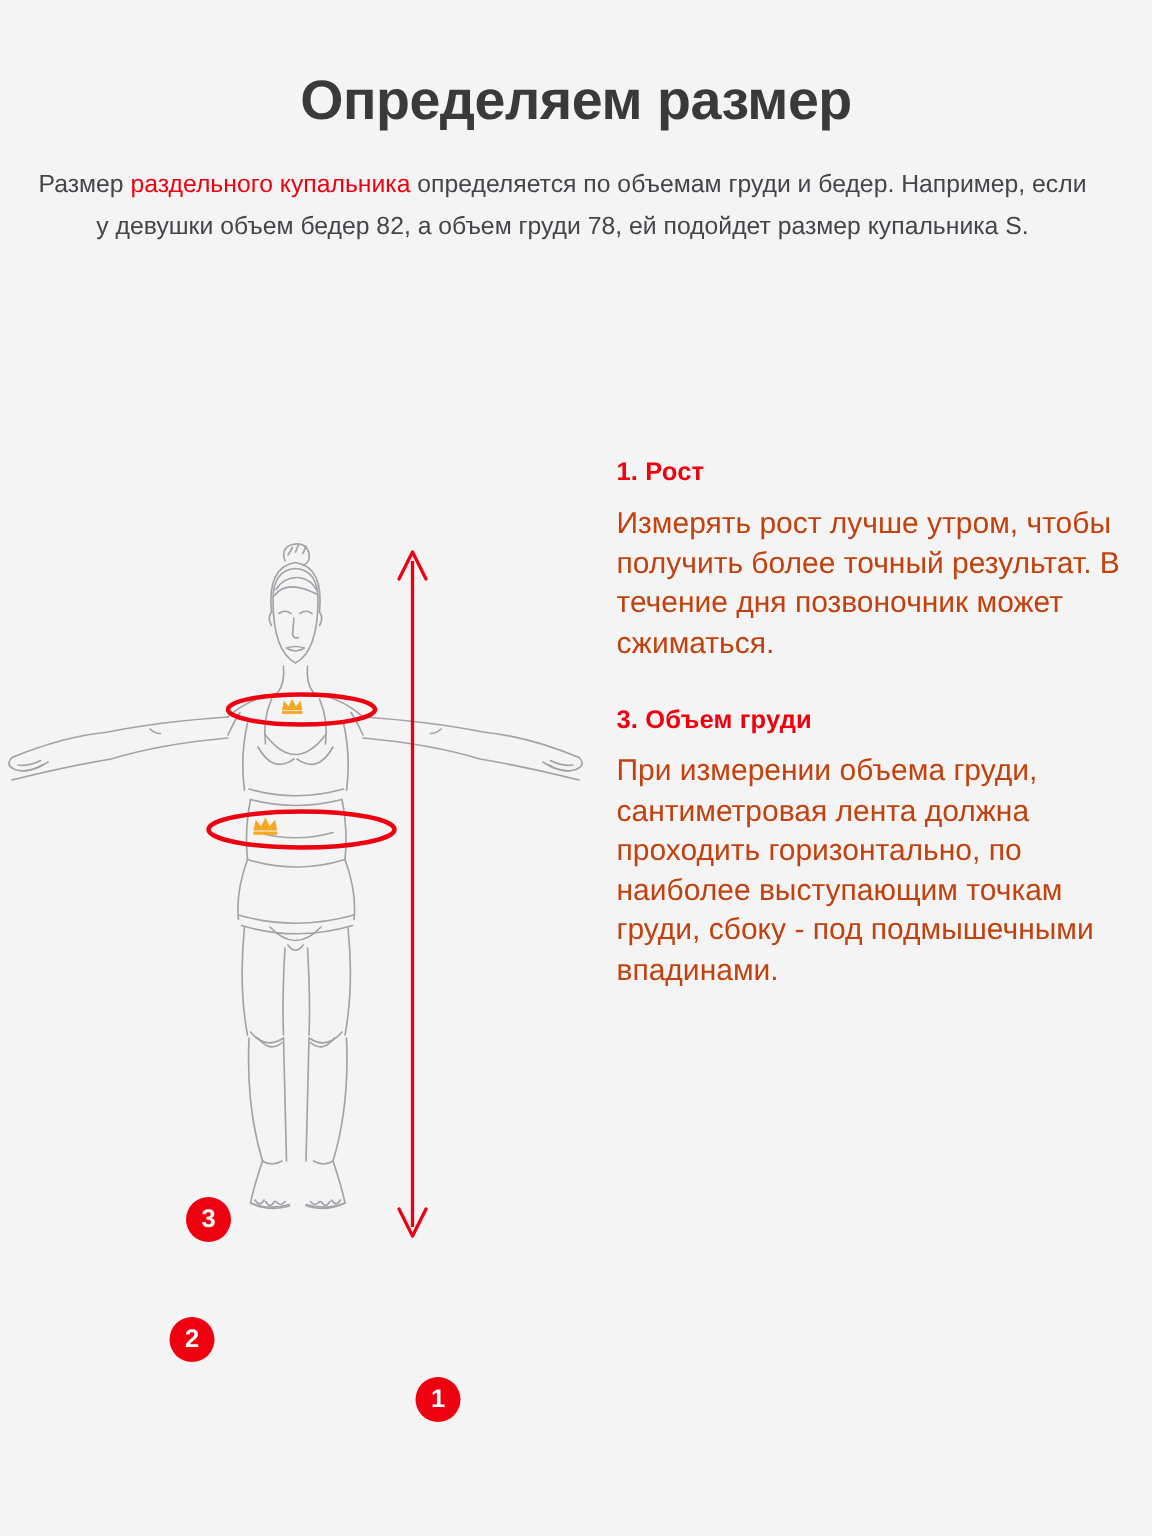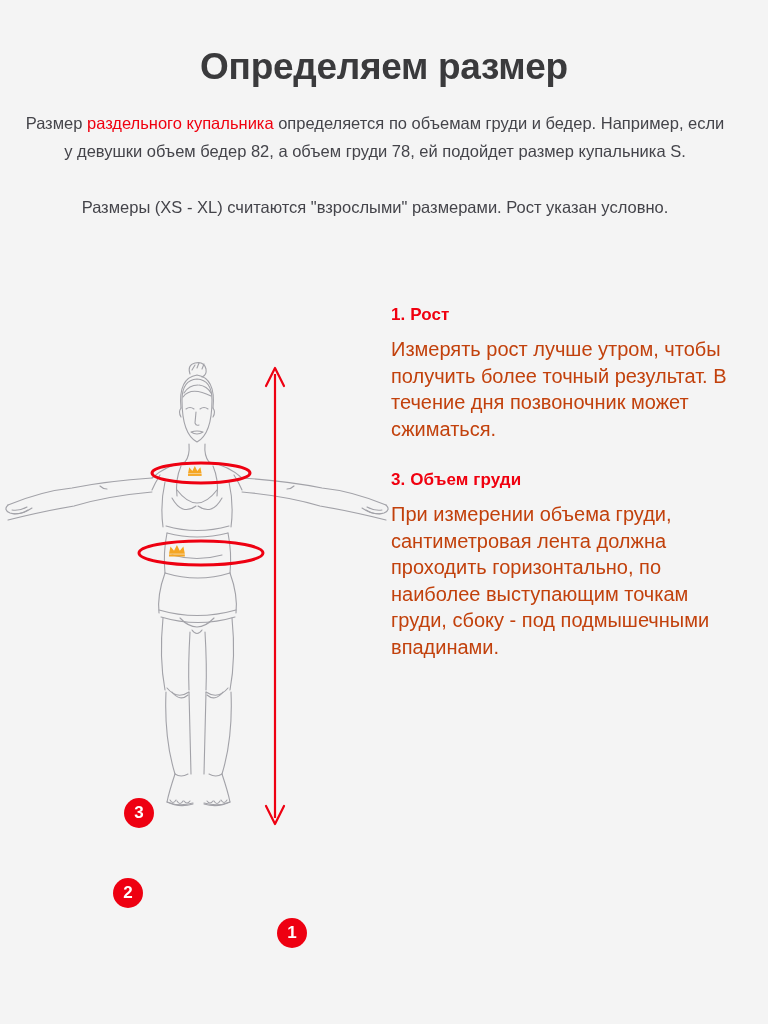--- a/index.html
+++ b/index.html
@@ -53,21 +53,21 @@
   .intro .gap {
     height: 28px;
   }
   .hl {
     color: #f0000f;
   }
 
   
   .right-col {
     position: absolute;
-    left: 391px;
+    left: 411px;
     top: 303px;
     width: 336px;
   }
   .sec {
     margin-bottom: 26px;
   }
   .sec:last-child { margin-bottom: 0; }
   .sec-title {
     font-size: 17px;
     font-weight: bold;
@@ -115,21 +115,20 @@
 </head>
 <body>
 
 <div class="page">
 
   <div class="page-title">Определяем размер</div>
 
   <div class="intro">
     <p><span>Размер </span><span class="hl">раздельного купальника</span><span> определяется по объемам груди и бедер. Например, если у девушки объем бедер 82, а объем груди 78, ей подойдет размер купальника S.</span></p>
     <div class="gap"></div>
-    <p>Размеры (XS - XL) считаются "взрослыми" размерами. Рост указан условно.</p>
   </div>
 
   <div class="right-col">
 
     <div class="sec">
       <div class="sec-title">1. Рост</div>
       <div class="sec-body">Измерять рост лучше утром, чтобы получить более точный результат. В течение дня позвоночник может сжиматься.</div>
     </div>
 
 

